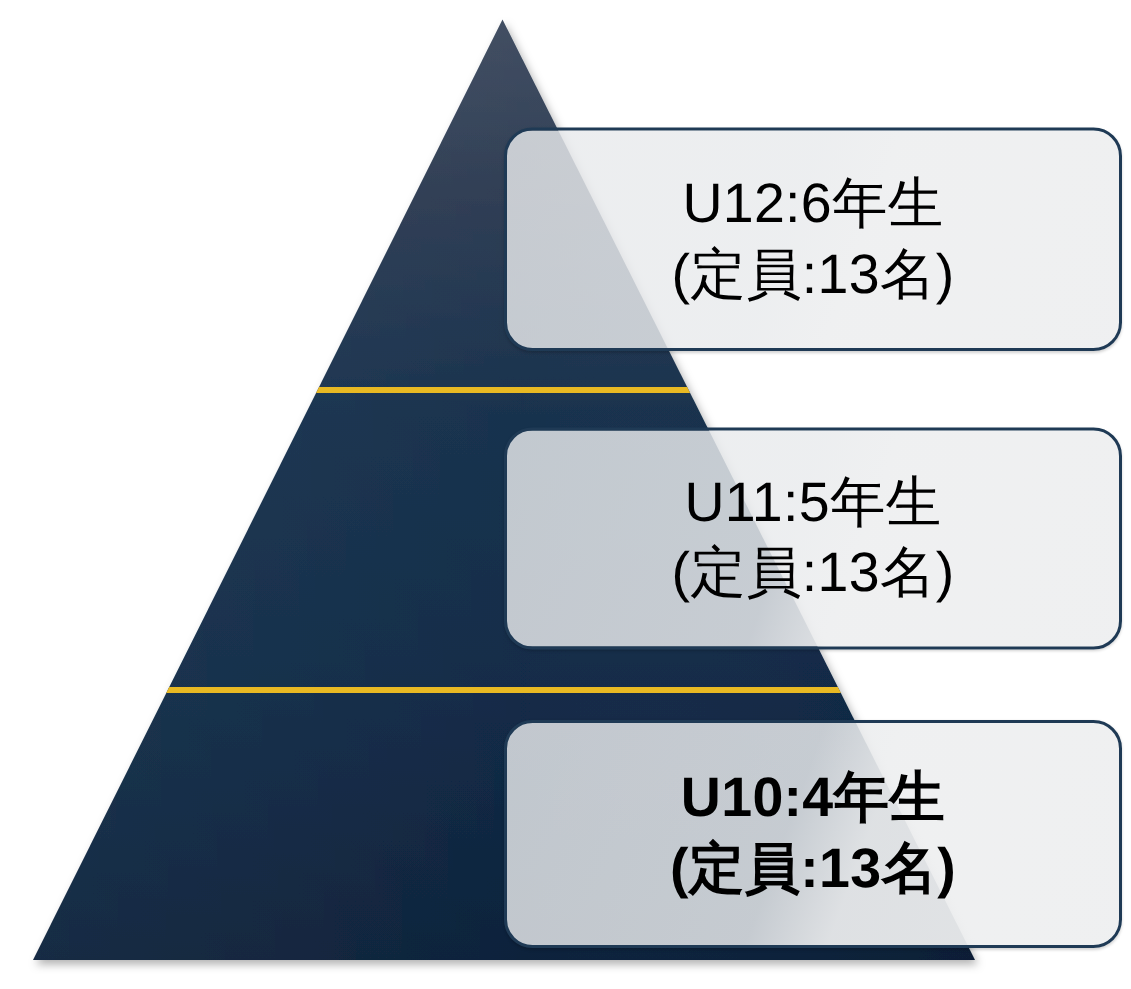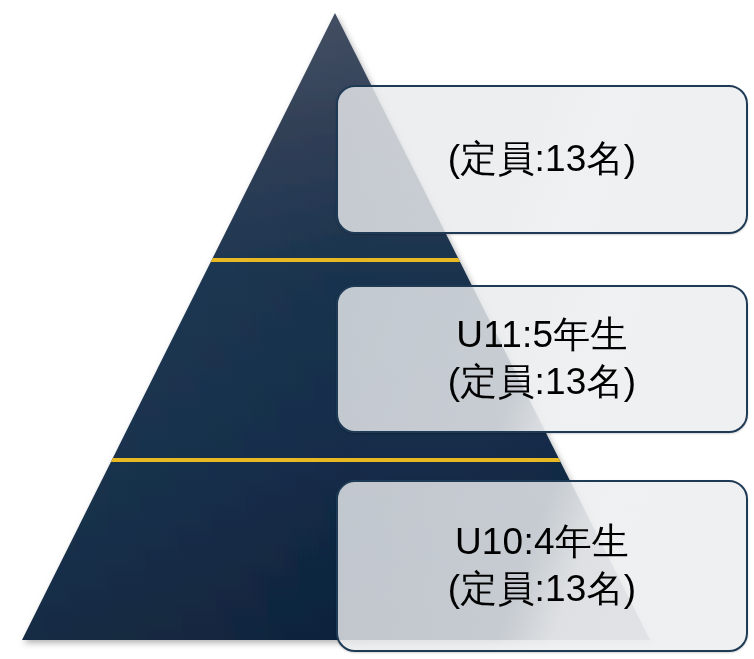--- a/index.html
+++ b/index.html
@@ -43,21 +43,21 @@
   .tier-line {
     color: #000000;
     font-size: 37px;
     line-height: 1.26;
     letter-spacing: 0.2px;
     white-space: nowrap;
     text-align: center;
   }
   #box-1 { left: 336px; top: 85px;  width: 412px; height: 149px; }
   #box-2 { left: 336px; top: 285px; width: 412px; height: 148px; align-items: center; }
-  #box-3 { left: 336px; top: 480px; width: 412px; height: 172px; }
+  #box-3 { left: 336px; top: 480px; width: 412px; height: 152px; font-weight: bold; }
 </style>
 </head>
 <body>
 
 <div id="canvas">
 
   <svg id="pyramid-layer" viewBox="0 0 754 659" width="754" height="659" xmlns="http://www.w3.org/2000/svg">
     <defs>
       <linearGradient id="pyrGrad" x1="0" y1="0" x2="0" y2="1">
         <stop offset="0" stop-color="#404d61"></stop>
@@ -84,20 +84,21 @@
       <polygon points="335,13 650,640 22,640" fill="url(#pyrSide)"></polygon>
     </g>
 
     <g clip-path="url(#pyrClip)">
       <rect x="0" y="258" width="754" height="4" fill="#e8b923"></rect>
       <rect x="0" y="458" width="754" height="4" fill="#e8b923"></rect>
     </g>
   </svg>
 
   <div id="box-1" class="tier-box">
+    <div class="tier-line">U12:6年生</div>
     <div class="tier-line">(定員:13名)</div>
   </div>
 
   <div id="box-2" class="tier-box">
     <div class="tier-line">U11:5年生</div>
     <div class="tier-line">(定員:13名)</div>
   </div>
 
   <div id="box-3" class="tier-box">
     <div class="tier-line">U10:4年生</div>

